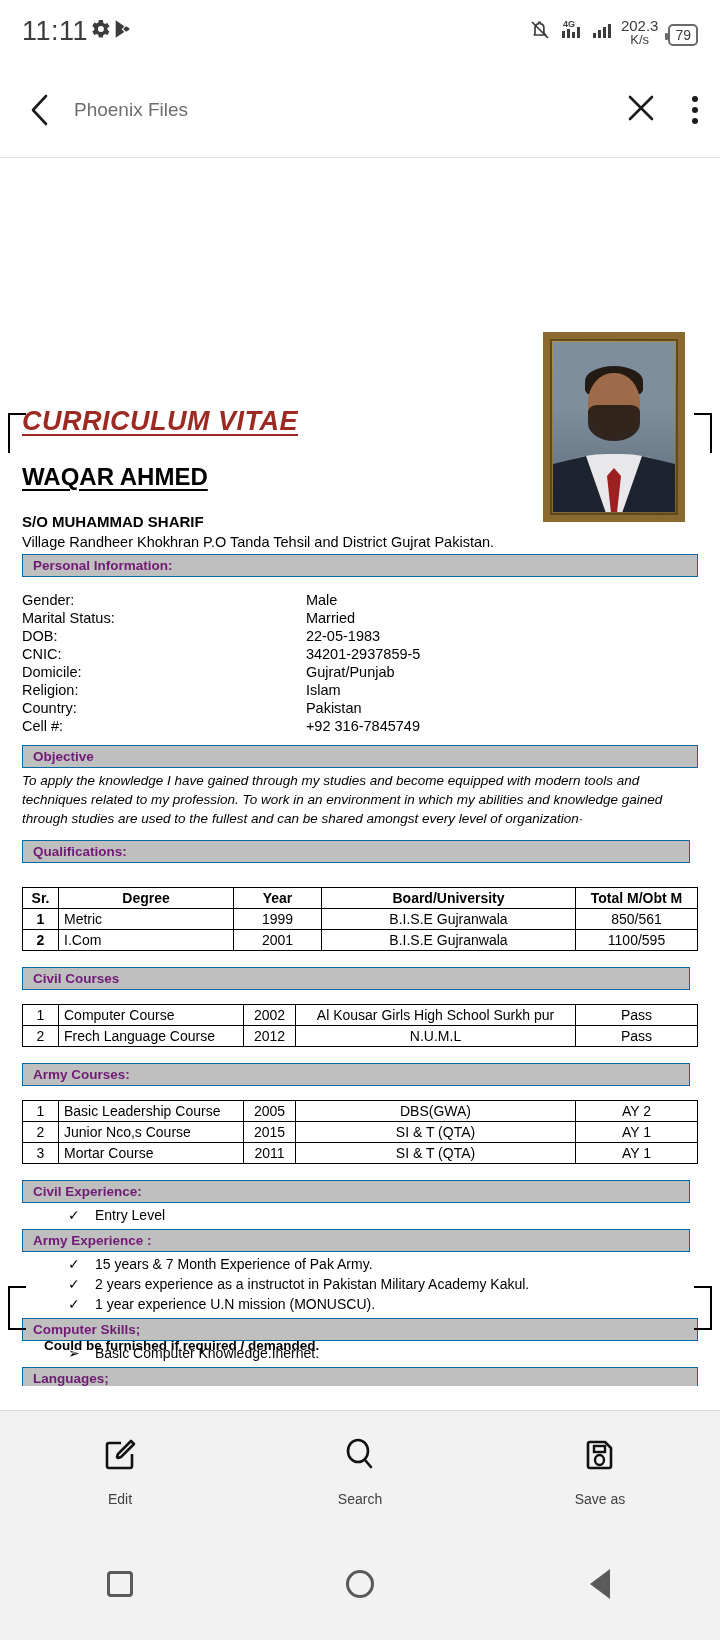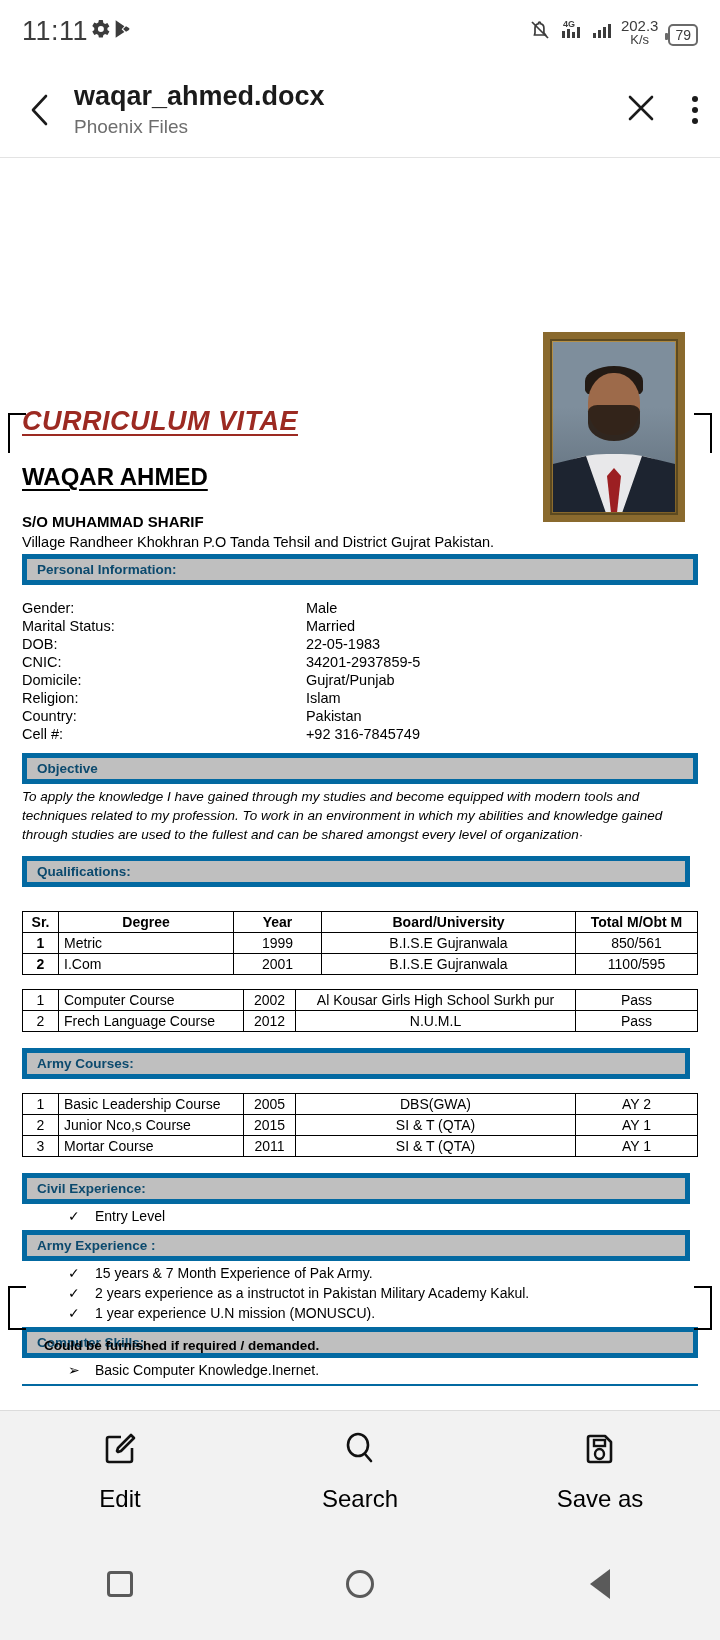--- a/index.html
+++ b/index.html
@@ -109,22 +109,22 @@
   .person-name {
     font-size: 24px; font-weight: bold; color: #000;
     text-decoration: underline; text-underline-offset: 4px;
     margin-top: 26px;
   }
   .son-of { font-size: 15px; font-weight: bold; margin-top: 22px; }
   .address { font-size: 14.5px; margin-top: 4px; }
 
   .sec-bar {
     background: #bfbfbf;
-    border: 5px solid #0369a1;
-    font-size: 13.5px; font-weight: bold; color: #0c4a6e;
+    border: 1px solid #0369a1;
+    font-size: 13.5px; font-weight: bold; color: #701a75;
     padding: 3px 0 3px 10px;
     margin-top: 4px;
   }
   .sec-bar.wide { margin-right: 0; }
   .sec-bar.short { margin-right: 8px; }
 
   .pi-table { width: 100%; margin-top: 14px; border-collapse: collapse; }
   .pi-table td { font-size: 14.5px; padding: 1px 0; }
   .pi-table td.k { width: 42%; }
 
@@ -169,21 +169,21 @@
     position: absolute; left: 0; bottom: 112px;
     width: 720px; height: 118px;
     background: #f2f2f2;
     border-top: 1px solid #dcdcdc;
     display: flex; align-items: center;
   }
   .tb-item {
     flex: 1; display: flex; flex-direction: column;
     align-items: center; gap: 12px;
   }
-  .tb-label { font-size: 24px; color: #000000; }
+  .tb-label { font-size: 14px; color: #404040; }
 
   
   .navbar {
     position: absolute; left: 0; bottom: 0;
     width: 720px; height: 112px;
     background: #f2f2f2;
     display: flex; align-items: center;
   }
   .nav-item { flex: 1; display: flex; align-items: center; justify-content: center; }
   .nav-square { width: 26px; height: 26px; border: 3px solid #5a5a5a; border-radius: 4px; }
@@ -244,21 +244,20 @@
   </div>
 </div>
 
 <div class="appbar">
   <div class="back-btn">
     <svg width="30" height="40" viewBox="0 0 30 40">
         <path fill="none" stroke="#1b1b1b" stroke-width="2.6" stroke-linecap="round" stroke-linejoin="round" d="M20 6 7 20l13 14"></path>
       </svg>
   </div>
   <div class="titles">
-    <span class="doc-title">waqar_ahmed.docx</span>
     <span class="doc-sub">Phoenix Files</span>
   </div>
   <div class="appbar-actions">
     <span>
       <svg width="34" height="34" viewBox="0 0 34 34">
           <path stroke="#1b1b1b" stroke-width="2.6" stroke-linecap="round" d="M6 6l22 22M28 6 6 28"></path>
         </svg>
     </span>
     <span class="dots">
       <i></i>
@@ -355,20 +354,21 @@
           <tr>
             <td class="sr">2</td>
             <td class="left c-deg">I.Com</td>
             <td class="c-year">2001</td>
             <td>B.I.S.E Gujranwala</td>
             <td class="c-tot">1100/595</td>
           </tr>
         </tbody>
     </table>
 
+    <div class="sec-bar short" style="margin-top:16px">Civil Courses</div>
     <table class="grid-table courses">
       <tbody>
           <tr>
             <td class="sr">1</td>
             <td class="left c-deg">Computer Course</td>
             <td class="c-year">2002</td>
             <td>Al Kousar Girls High School Surkh pur</td>
             <td class="c-tot">Pass</td>
           </tr>
           <tr>

